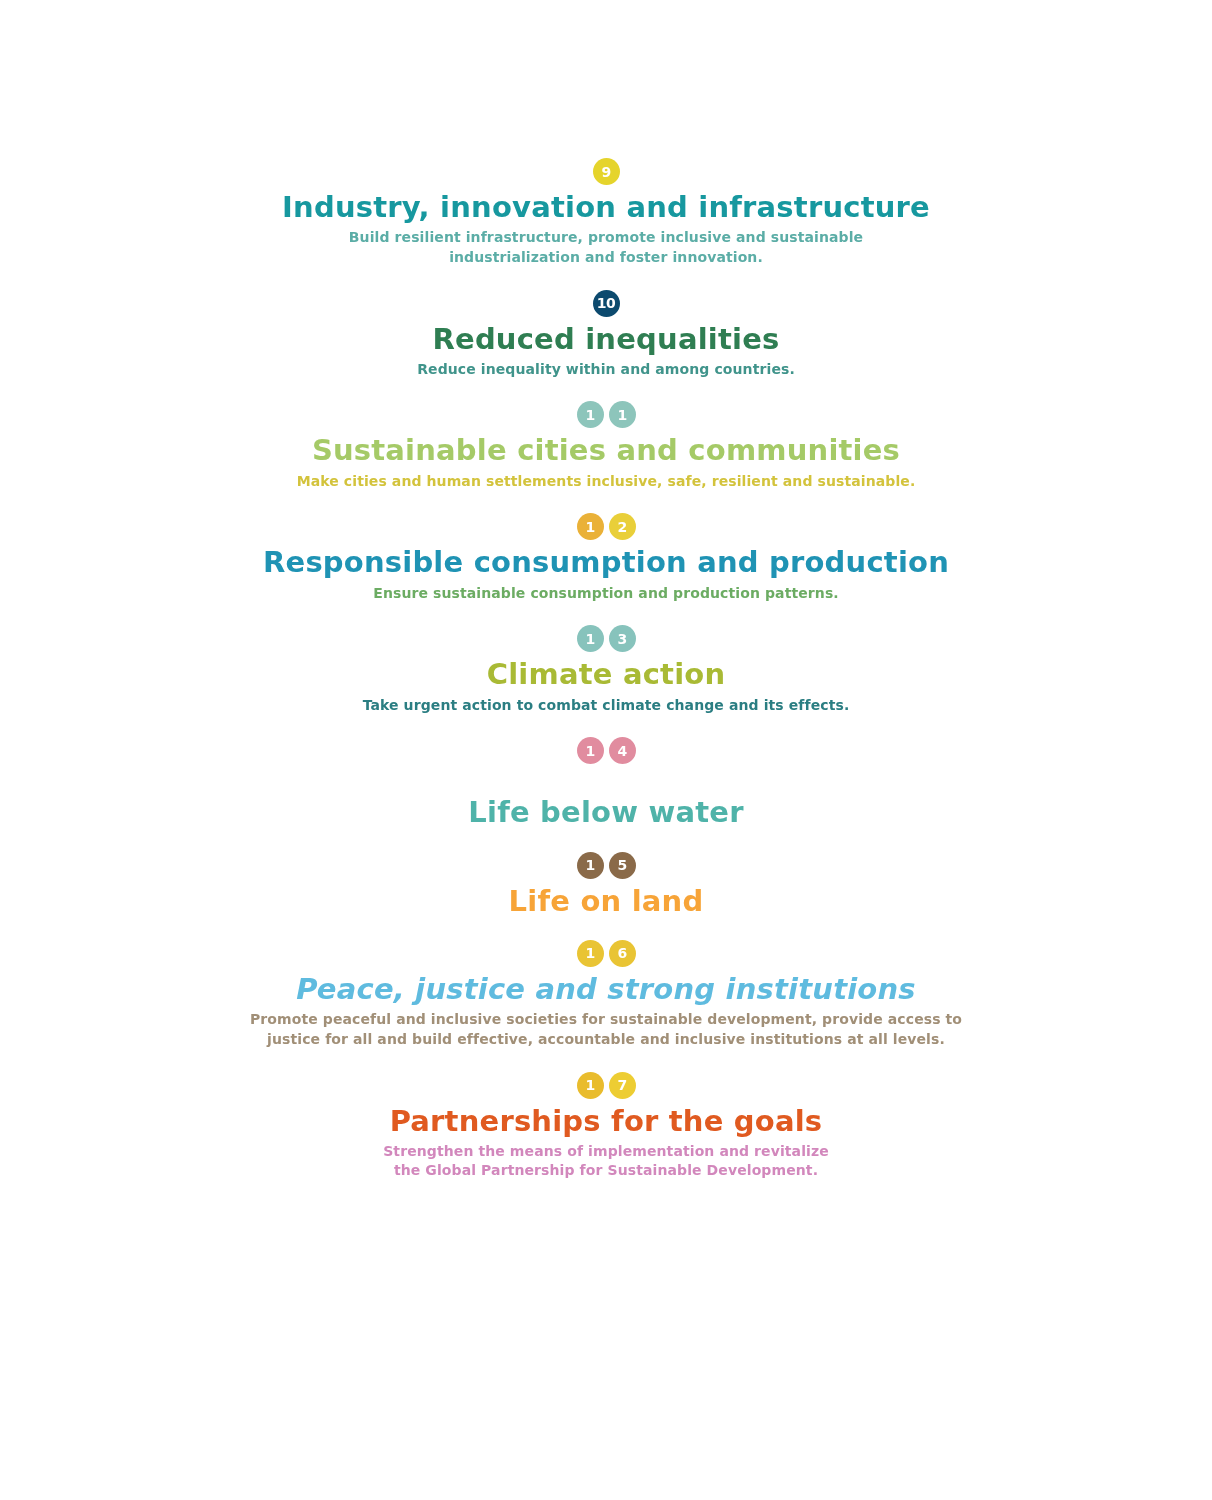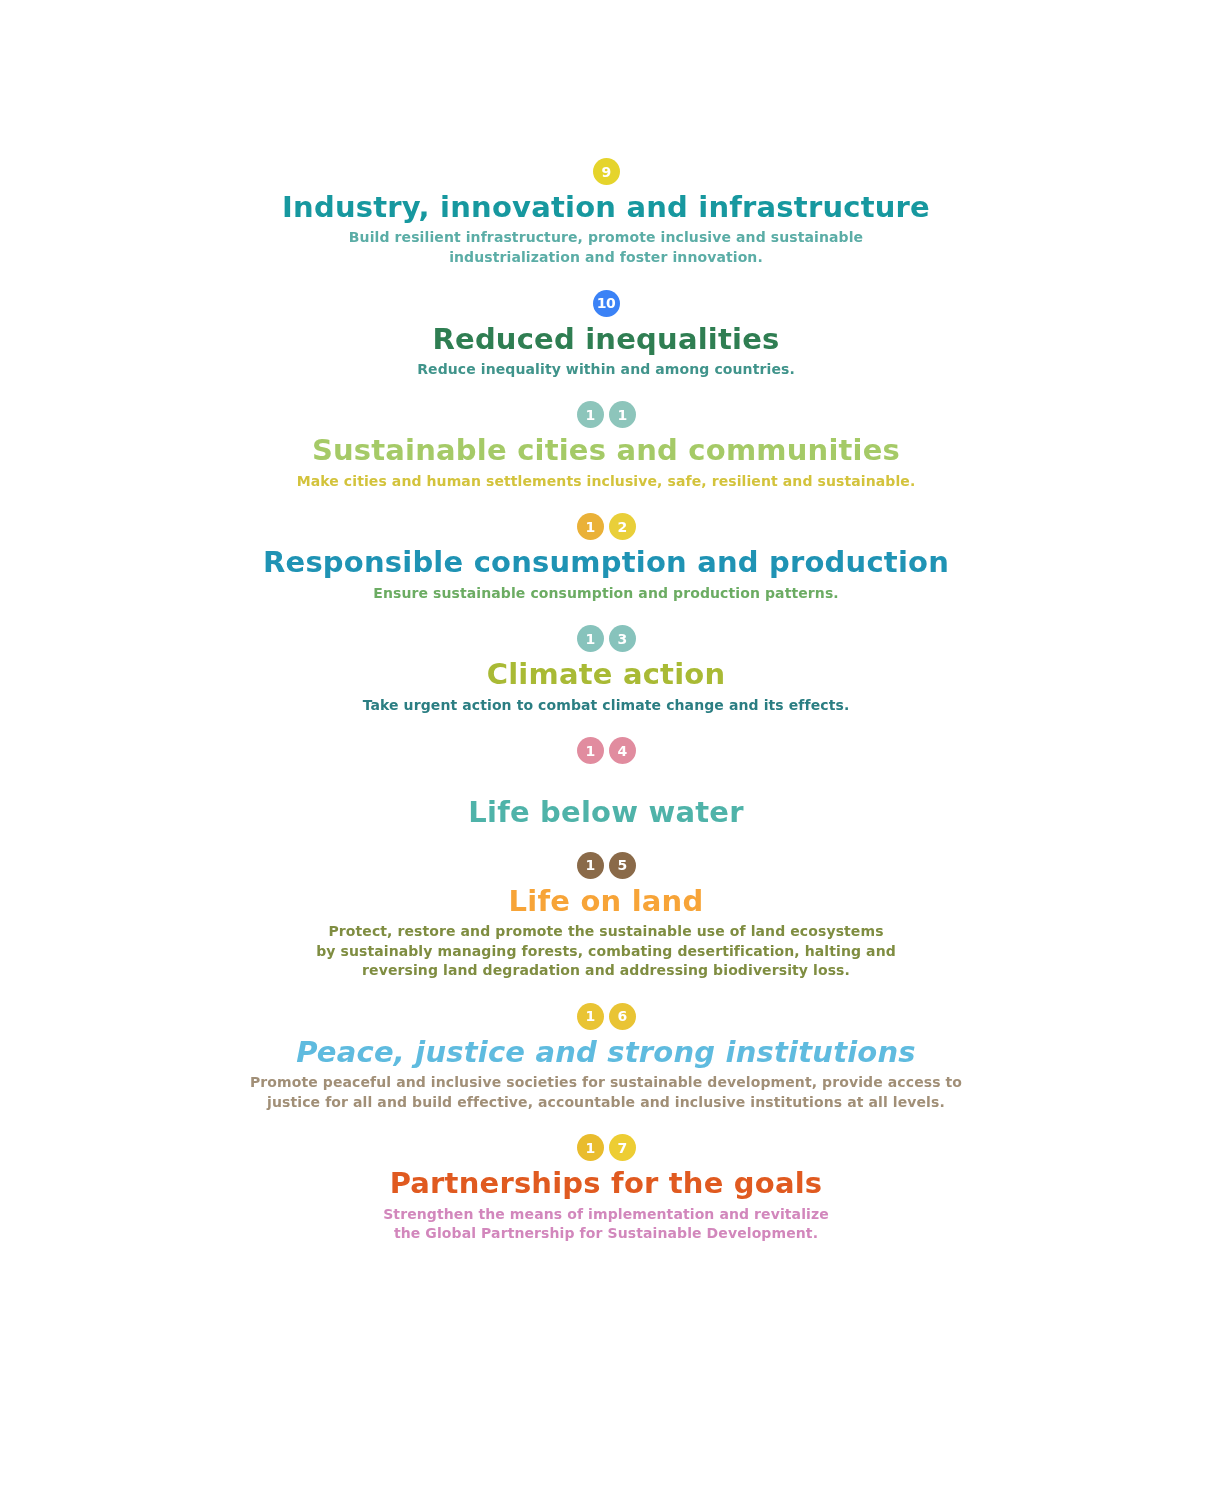--- a/index.html
+++ b/index.html
@@ -67,21 +67,21 @@
     <div class="badge">
       <span class="circle" style="background-color: rgb(229, 212, 44);">9</span>
     </div>
     <h2 class="title" style="color: rgb(23, 152, 159);">Industry, innovation and infrastructure</h2>
     <p class="desc" style="color: rgb(91, 173, 166);">Build resilient infrastructure, promote inclusive and sustainable
 industrialization and foster innovation.</p>
   </section>
 
   <section class="goal">
     <div class="badge">
-      <span class="circle" style="background-color: #3b82f6;">10</span>
+      <span class="circle" style="background-color: #0c4a6e;">10</span>
     </div>
     <h2 class="title" style="color: rgb(47, 126, 82);">Reduced inequalities</h2>
     <p class="desc" style="color: rgb(64, 148, 139);">Reduce inequality within and among countries.</p>
   </section>
 
   <section class="goal">
     <div class="badge">
       <span class="circle" style="background-color: rgb(141, 197, 187);">1</span>
       <span class="circle" style="background-color: rgb(141, 197, 187);">1</span>
     </div>
@@ -114,23 +114,20 @@
     </div>
     <h2 class="title" style="color: rgb(79, 179, 169); margin-top: 32px;">Life below water</h2>
   </section>
 
   <section class="goal">
     <div class="badge">
       <span class="circle" style="background-color: rgb(138, 106, 73);">1</span>
       <span class="circle" style="background-color: rgb(138, 106, 73);">5</span>
     </div>
     <h2 class="title" style="color: rgb(247, 164, 56);">Life on land</h2>
-    <p class="desc" style="color: rgb(127, 141, 65);">Protect, restore and promote the sustainable use of land ecosystems
-by sustainably managing forests, combating desertification, halting and
-reversing land degradation and addressing biodiversity loss.</p>
   </section>
 
   <section class="goal">
     <div class="badge">
       <span class="circle" style="background-color: rgb(233, 196, 52);">1</span>
       <span class="circle" style="background-color: rgb(233, 196, 52);">6</span>
     </div>
     <h2 class="title" style="color: rgb(95, 187, 223); font-style: italic;">Peace, justice and strong institutions</h2>
     <p class="desc" style="color: rgb(161, 143, 119);">Promote peaceful and inclusive societies for sustainable development, provide access to
 justice for all and build effective, accountable and inclusive institutions at all levels.</p>

